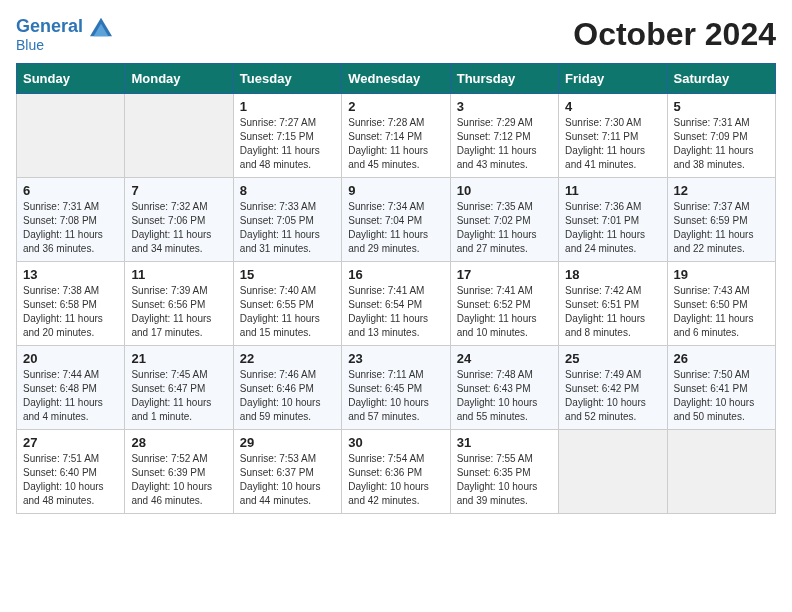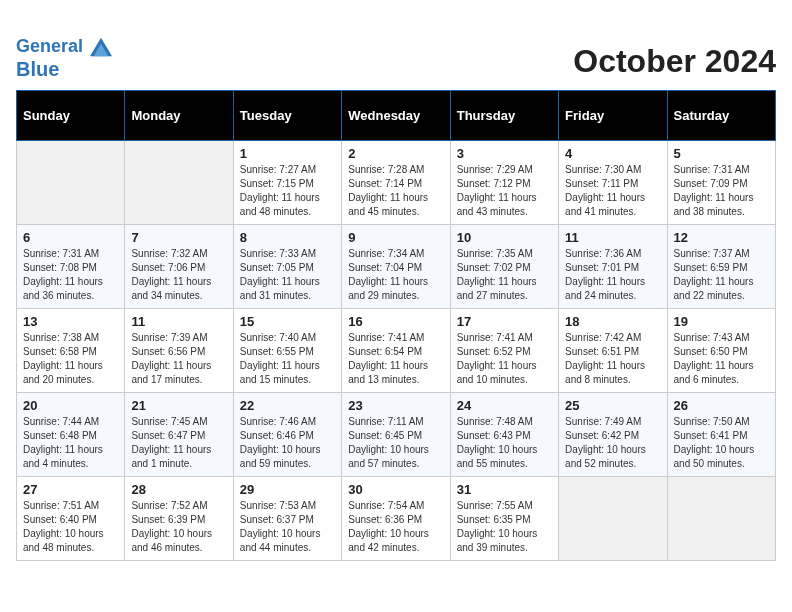--- a/index.html
+++ b/index.html
@@ -29,42 +29,41 @@
     .logo-text span {
       color: #2e75b6;
     }
     .logo-icon {
       width: 22px;
       height: 22px;
       margin-left: 2px;
     }
     .title-block {
       text-align: right;
-      margin-top: 27px;
     }
     .main-title {
       font-size: 32px;
       font-weight: bold;
       color: #222;
     }
     .subtitle {
       font-size: 14px;
       color: #444;
     }
     .calendar {
       width: 100%;
       border-collapse: collapse;
       border: 1px solid #bbb;
     }
     .calendar th {
-      background: #000000;
+      background: #0f766e;
       color: #fff;
       font-size: 13px;
       font-weight: bold;
-      padding: 17px 6px;
+      padding: 7px 6px;
       text-align: left;
       border: 1px solid #2261a0;
     }
     .calendar td {
       vertical-align: top;
       padding: 5px 6px;
       border: 1px solid #ccc;
       font-size: 11px;
       color: #222;
       width: 108px;
@@ -94,21 +93,21 @@
 <div class="header">
   <div class="logo">
     <div>
       <div class="logo-text">
         <span>General</span>
         <svg class="logo-icon" viewBox="0 0 30 25" style="display:inline-block;vertical-align:middle;margin-left:2px;">
           <polygon points="0,25 15,0 30,25" fill="#2e75b6"></polygon>
           <polygon points="5,25 15,8 25,25" fill="#5ba3d9"></polygon>
         </svg>
       </div>
-      <div class="logo-text" style="color:#2e75b6;font-size:20px;font-weight:bold;">Blue</div>
+      <div class="logo-text" style="color:#2e75b6;font-size:14px;font-weight:normal;">Blue</div>
     </div>
   </div>
   <div class="title-block">
     <div class="main-title">October 2024</div>
   </div>
 </div>
 
 <table class="calendar">
   <thead>
     <tr>

